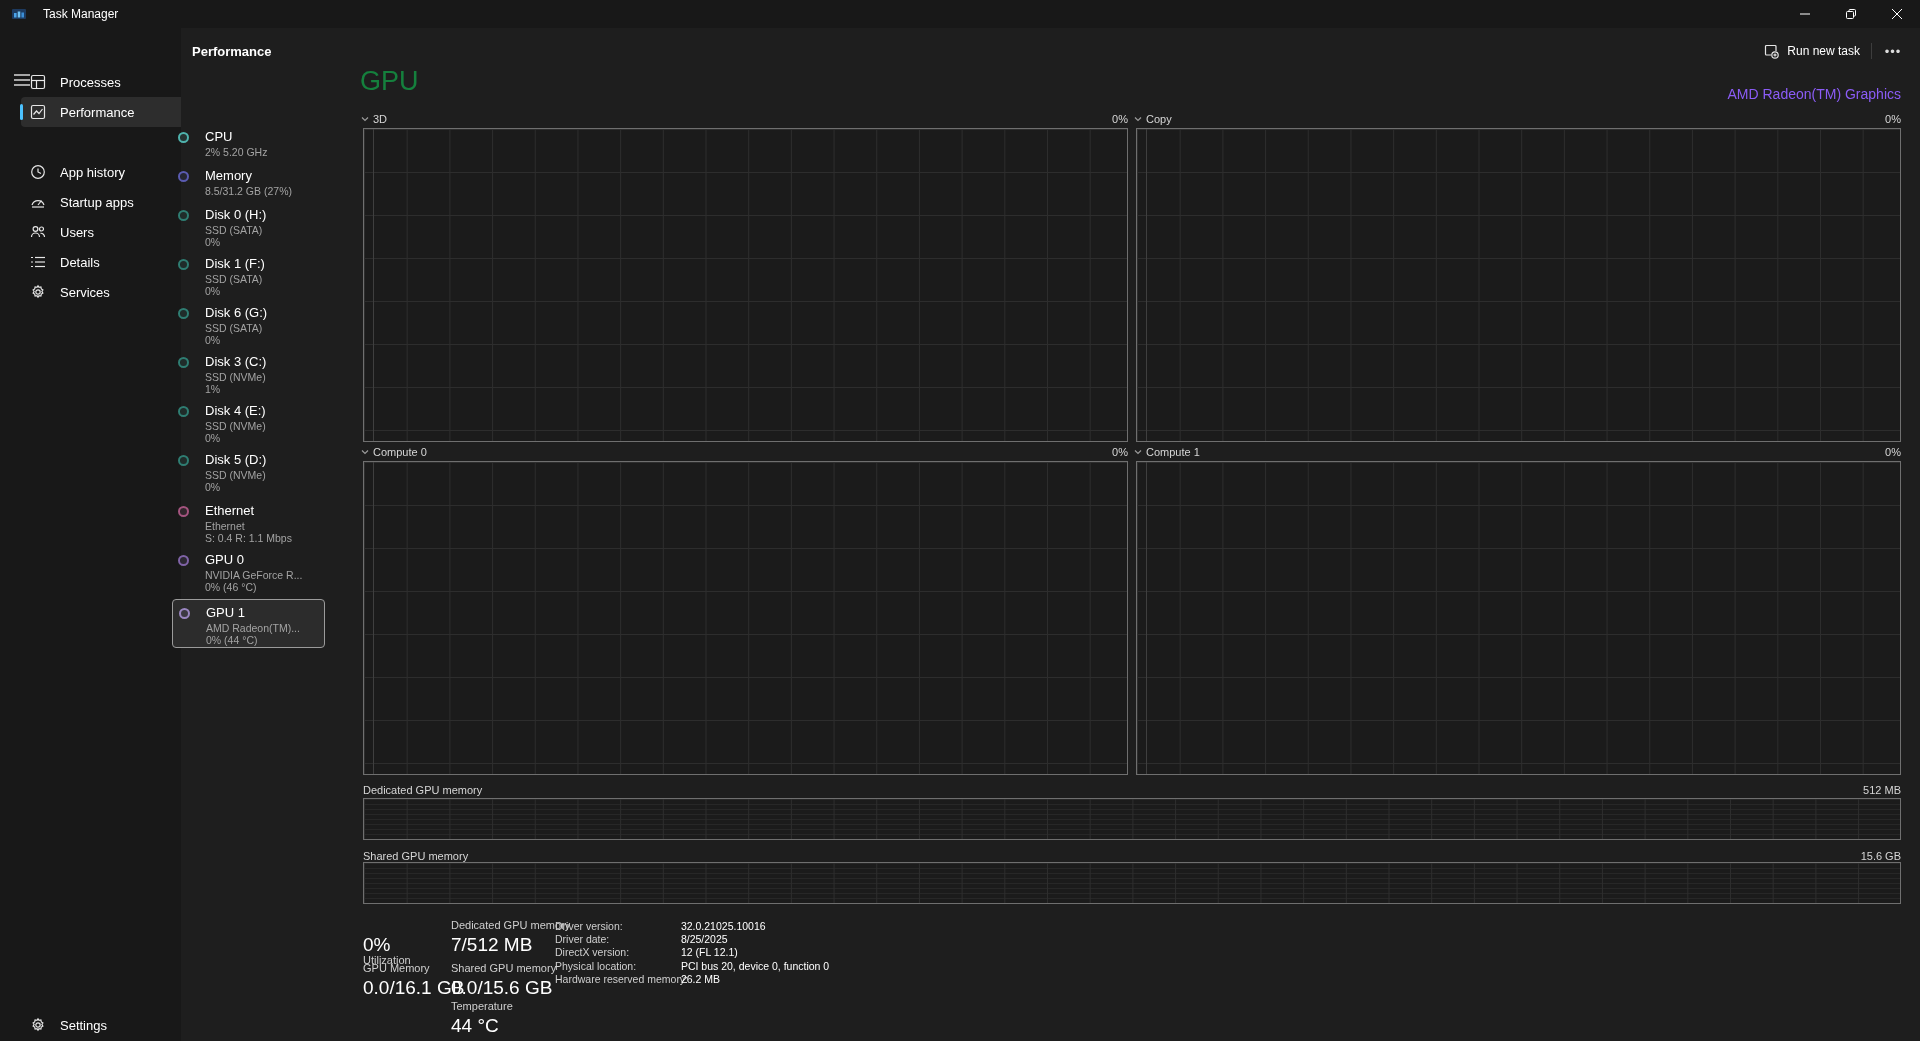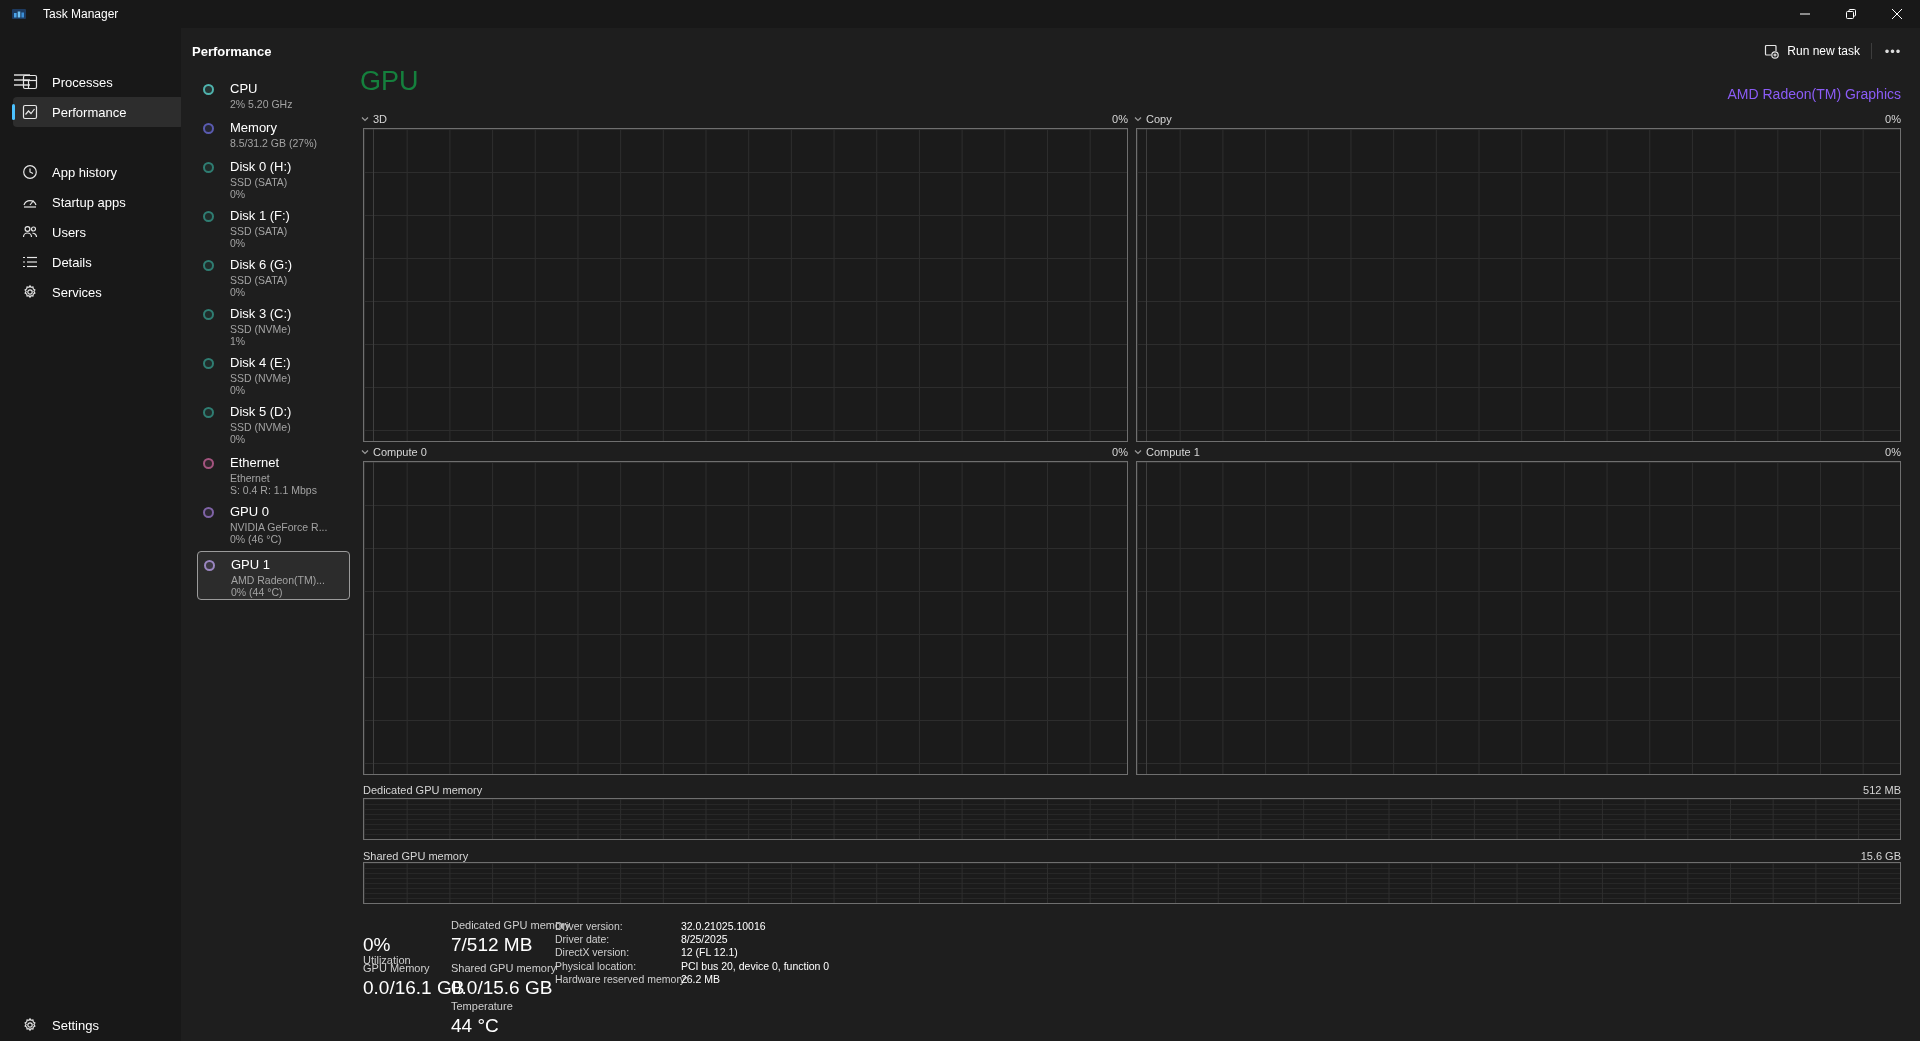--- a/index.html
+++ b/index.html
@@ -12,40 +12,40 @@
   .appicon { position:absolute; left:12px; top:7px; width:14px; height:14px; }
   .apptitle { position:absolute; left:43px; top:7px; font-size:12px; color:#ffffff; }
   .wincontrols { position:absolute; right:0; top:0; height:28px; display:flex; }
   .winbtn { width:46px; height:28px; background:transparent; border:none; display:flex;
             align-items:center; justify-content:center; color:#fff; cursor:pointer; }
 
   
   .rail { position:absolute; left:0; top:28px; width:181px; height:1013px; background:#181818; }
   .hamburger { position:absolute; left:4px; top:38px; width:36px; height:28px; background:transparent;
                border:none; display:flex; align-items:center; justify-content:center; cursor:pointer; }
-  .navitem { position:absolute; left:13px; width:171px; height:30px; display:flex; align-items:center;
+  .navitem { position:absolute; left:21px; width:171px; height:30px; display:flex; align-items:center;
              border-radius:4px; cursor:pointer; }
   .navitem .nicon { width:16px; height:16px; margin-left:9px; flex:0 0 16px; display:flex; }
   .navitem .nlabel { margin-left:14px; font-size:13px; color:#ffffff; white-space:nowrap; }
   .navitem.sel { background:#2d2d2d; }
   .navitem.sel::before { content:""; position:absolute; left:-1px; top:7px; width:3px; height:16px;
                          border-radius:2px; background:#4cc2ff; }
 
   
   .content { position:absolute; left:181px; top:28px; width:1739px; height:1013px; background:#1e1e1e; }
   .pagehead { position:absolute; left:11px; top:16px; font-size:13px; font-weight:bold; color:#ffffff; }
   .runtask { position:absolute; right:60px; top:10px; height:26px; display:flex; align-items:center;
              gap:8px; background:transparent; border:none; color:#ffffff; font-size:12px;
              font-family:inherit; cursor:pointer; }
   .hsep { position:absolute; right:48px; top:15px; width:1px; height:16px; background:#3d3d3d; }
   .morebtn { position:absolute; right:12px; top:10px; width:30px; height:26px; background:transparent;
              border:none; color:#dddddd; font-size:13px; letter-spacing:1px; cursor:pointer; }
 
   
-  .pitem { position:absolute; left:197px; width:153px; cursor:pointer; }
+  .pitem { position:absolute; left:172px; width:153px; cursor:pointer;margin-top:48px; }
   .ring { position:absolute; left:6px; top:3px; width:11px; height:11px; border-radius:50%;
           border:2px solid #888; }
   .pname { position:absolute; left:33px; top:0; font-size:13px; color:#ffffff; white-space:nowrap; }
   .psub  { position:absolute; left:33px; font-size:10.5px; color:#a3a3a3; white-space:nowrap; }
   .pitem.sel { background:#2c2c2c; border:1px solid #9b9b9b; border-radius:4px; }
 
   
   .chartlabel { position:absolute; height:14px; display:flex; align-items:center; font-size:11px;
                 color:#d6d6d6; }
   .chartlabel .lv { margin-left:auto; }

